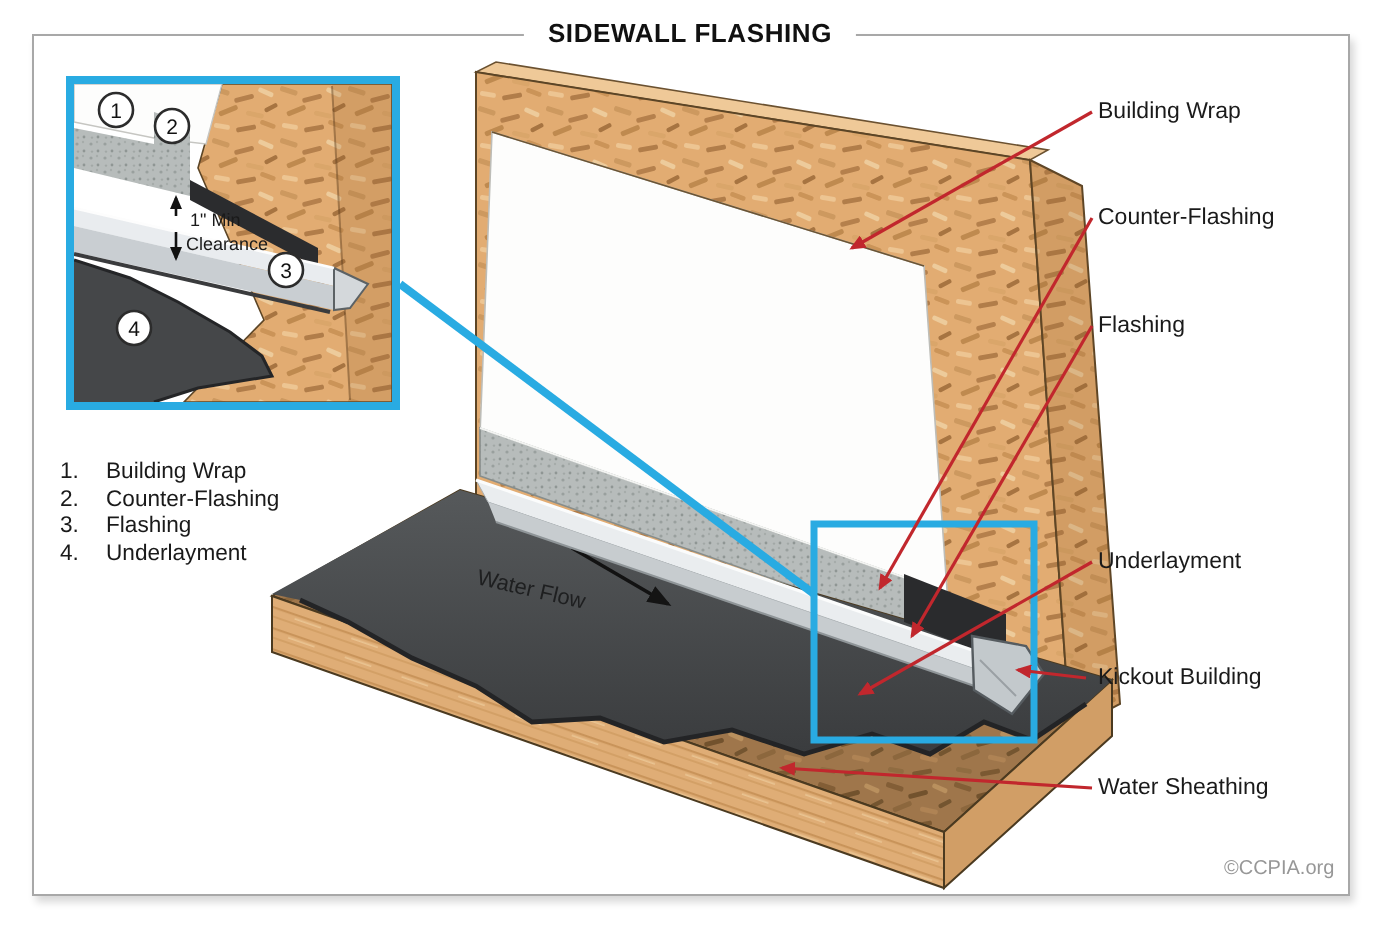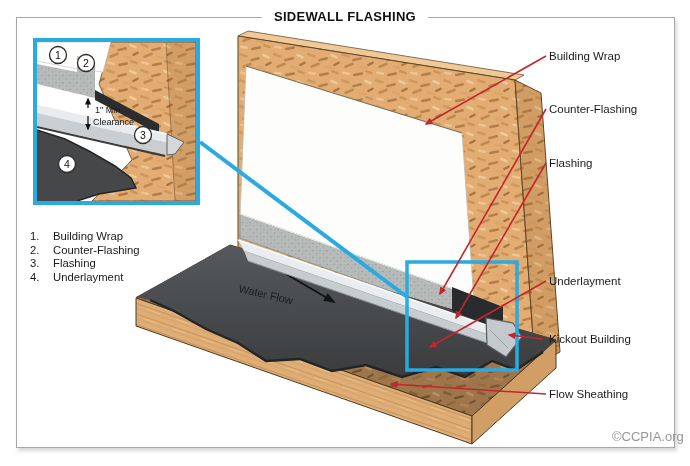--- a/index.html
+++ b/index.html
@@ -9,21 +9,21 @@
          border:1px solid #A8A8A8;box-shadow:2px 3px 4px rgba(0,0,0,.16);background:#fff;}
   #title{position:absolute;top:9px;left:50%;transform:translateX(-50%);
          background:#fff;padding:0 12px;font-size:13px;font-weight:700;
          letter-spacing:.3px;color:#111;white-space:nowrap;z-index:5;}
   #inset{position:absolute;left:33px;top:38px;width:159px;height:159px;
          border:4px solid #29ABE2;background:#fff;z-index:3;}
   #legend{position:absolute;left:30px;top:230px;z-index:3;}
   .leg-row{display:flex;font-size:11.3px;color:#1a1a1a;line-height:13.6px;}
   .leg-num{width:23px;}
   .callout{position:absolute;left:549px;font-size:11.5px;color:#1a1a1a;white-space:nowrap;z-index:4;}
-  #copyright{position:absolute;left:612px;top:429px;font-size:13px;color:#979797;z-index:4;}
+  #copyright{position:absolute;left:612px;top:429px;font-size:10px;color:#979797;z-index:4;}
   svg{display:block;}
   #artwork{position:absolute;left:0;top:0;z-index:2;}
 </style>
 </head>
 <body>
 
 <div id="stage">
 
   <svg width="0" height="0" style="position:absolute" aria-hidden="true">
     <defs>
@@ -210,16 +210,16 @@
       <span class="leg-num">4.</span>
       <span>Underlayment</span>
     </div>
   </div>
 
   <div class="callout" style="top:50px">Building Wrap</div>
   <div class="callout" style="top:103px">Counter-Flashing</div>
   <div class="callout" style="top:157px">Flashing</div>
   <div class="callout" style="top:275px">Underlayment</div>
   <div class="callout" style="top:333px">Kickout Building</div>
-  <div class="callout" style="top:388px">Flow Sheathing</div>
+  <div class="callout" style="top:388px">Water Sheathing</div>
 
   <div id="copyright">©CCPIA.org</div>
 </div>
 
 </body></html>

